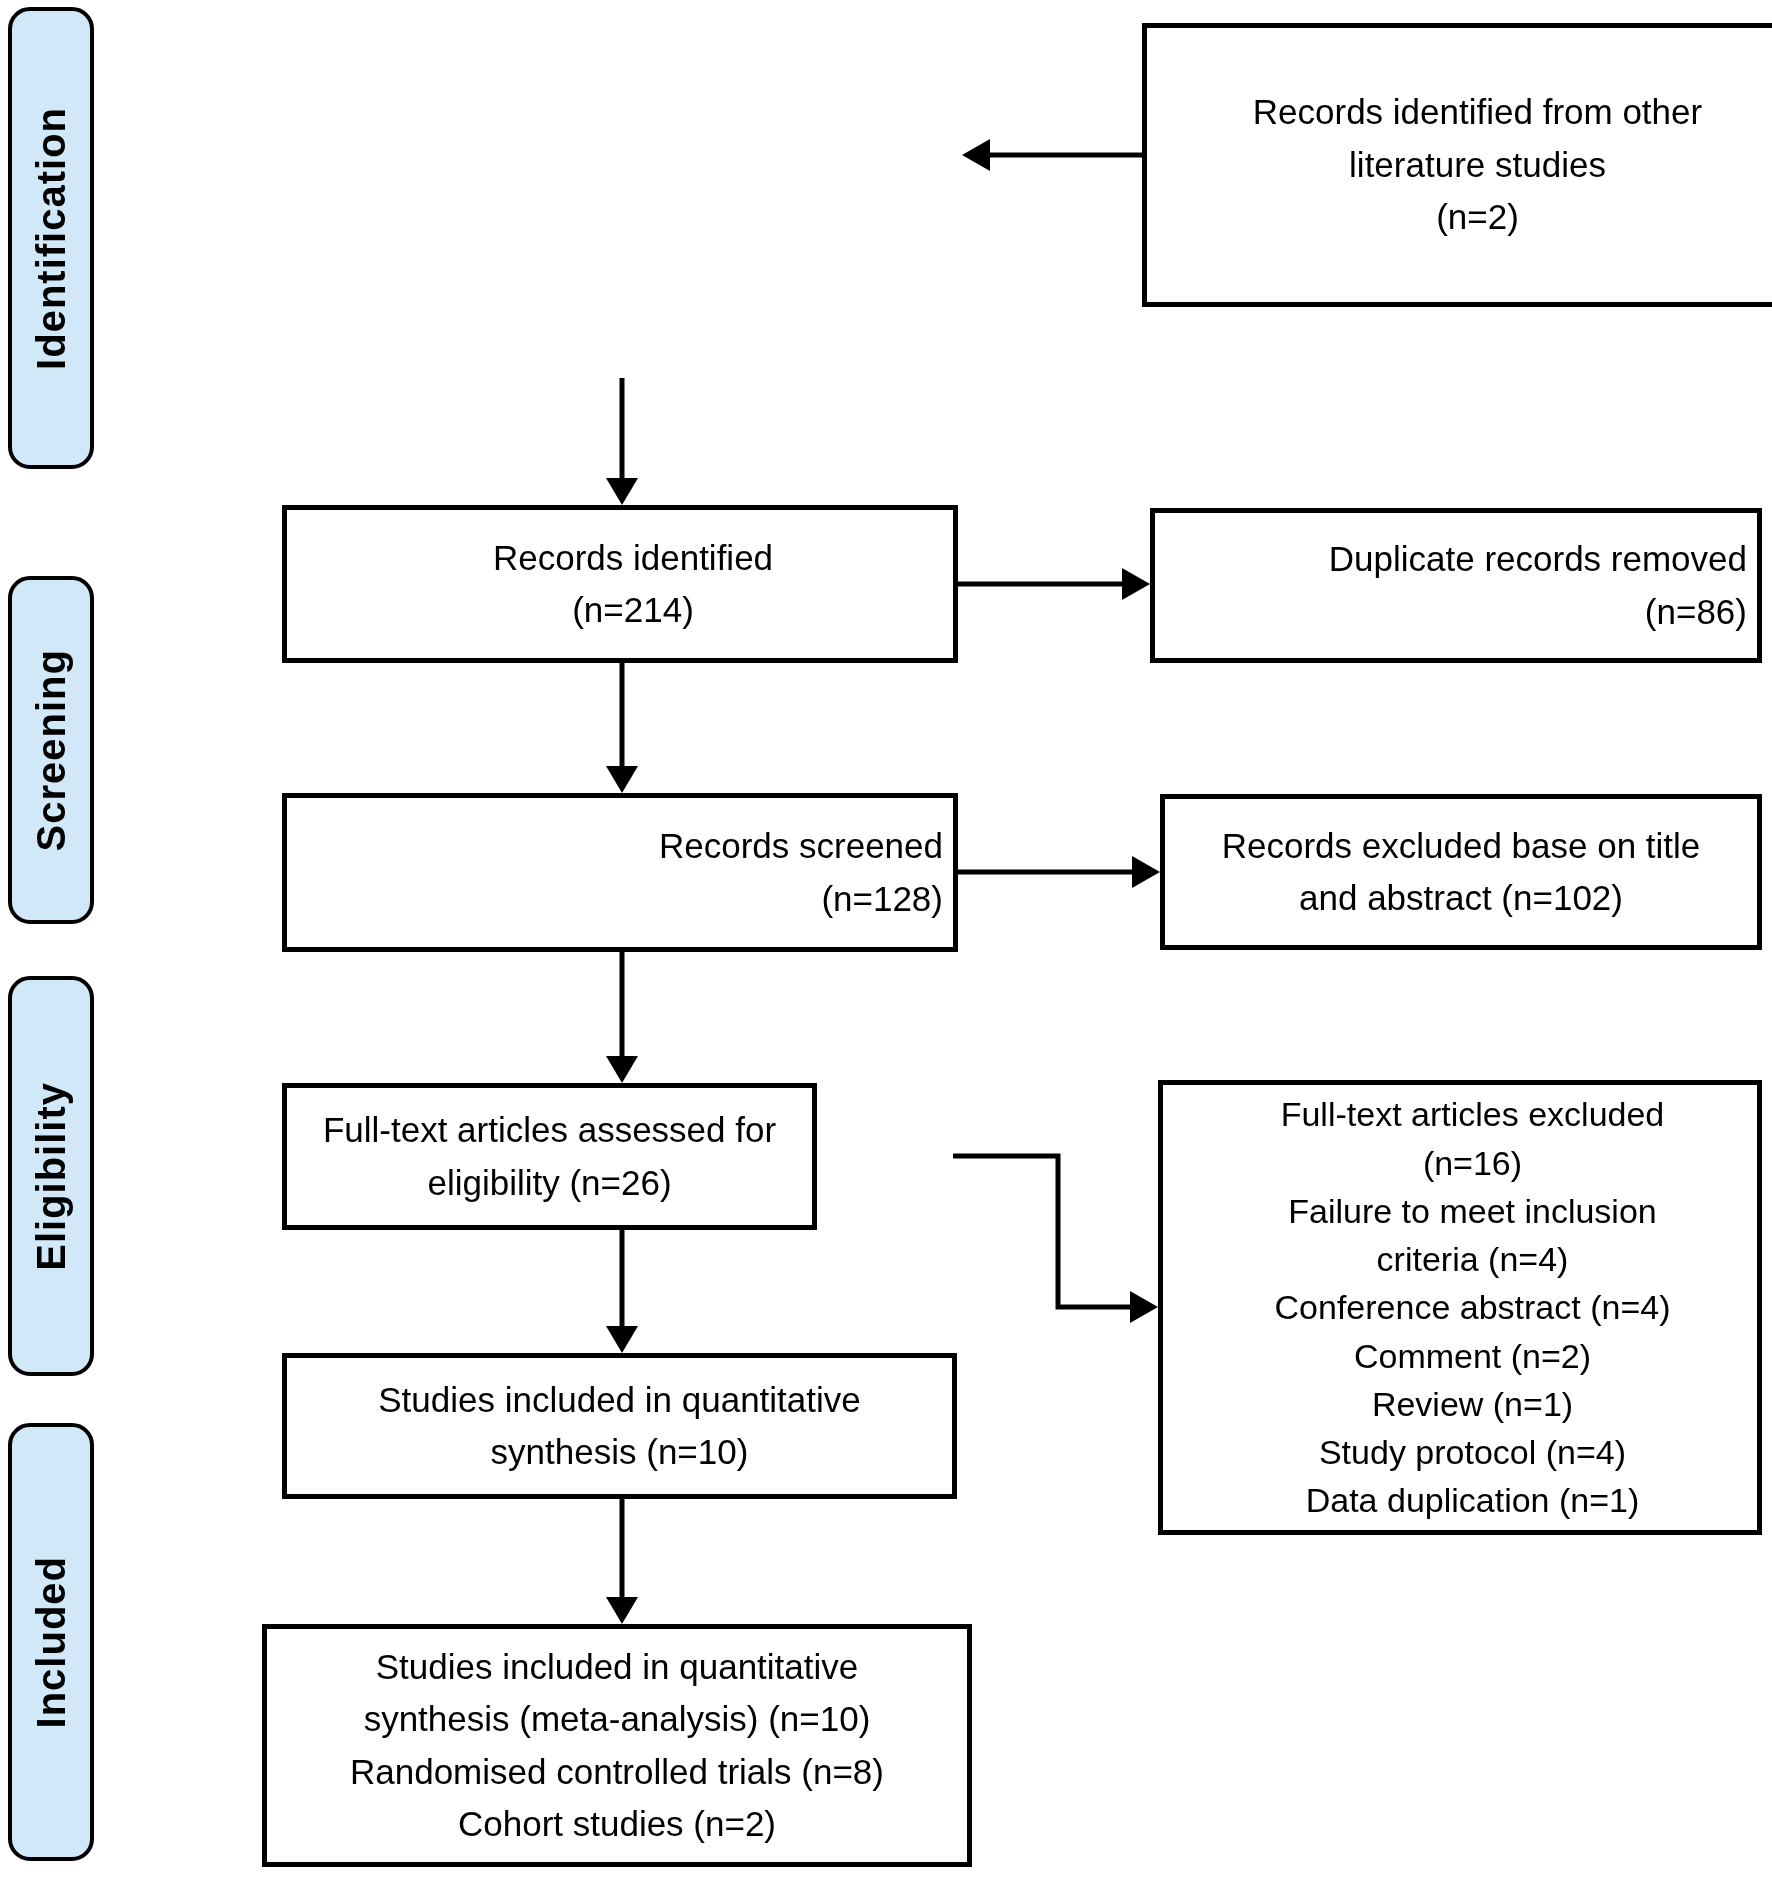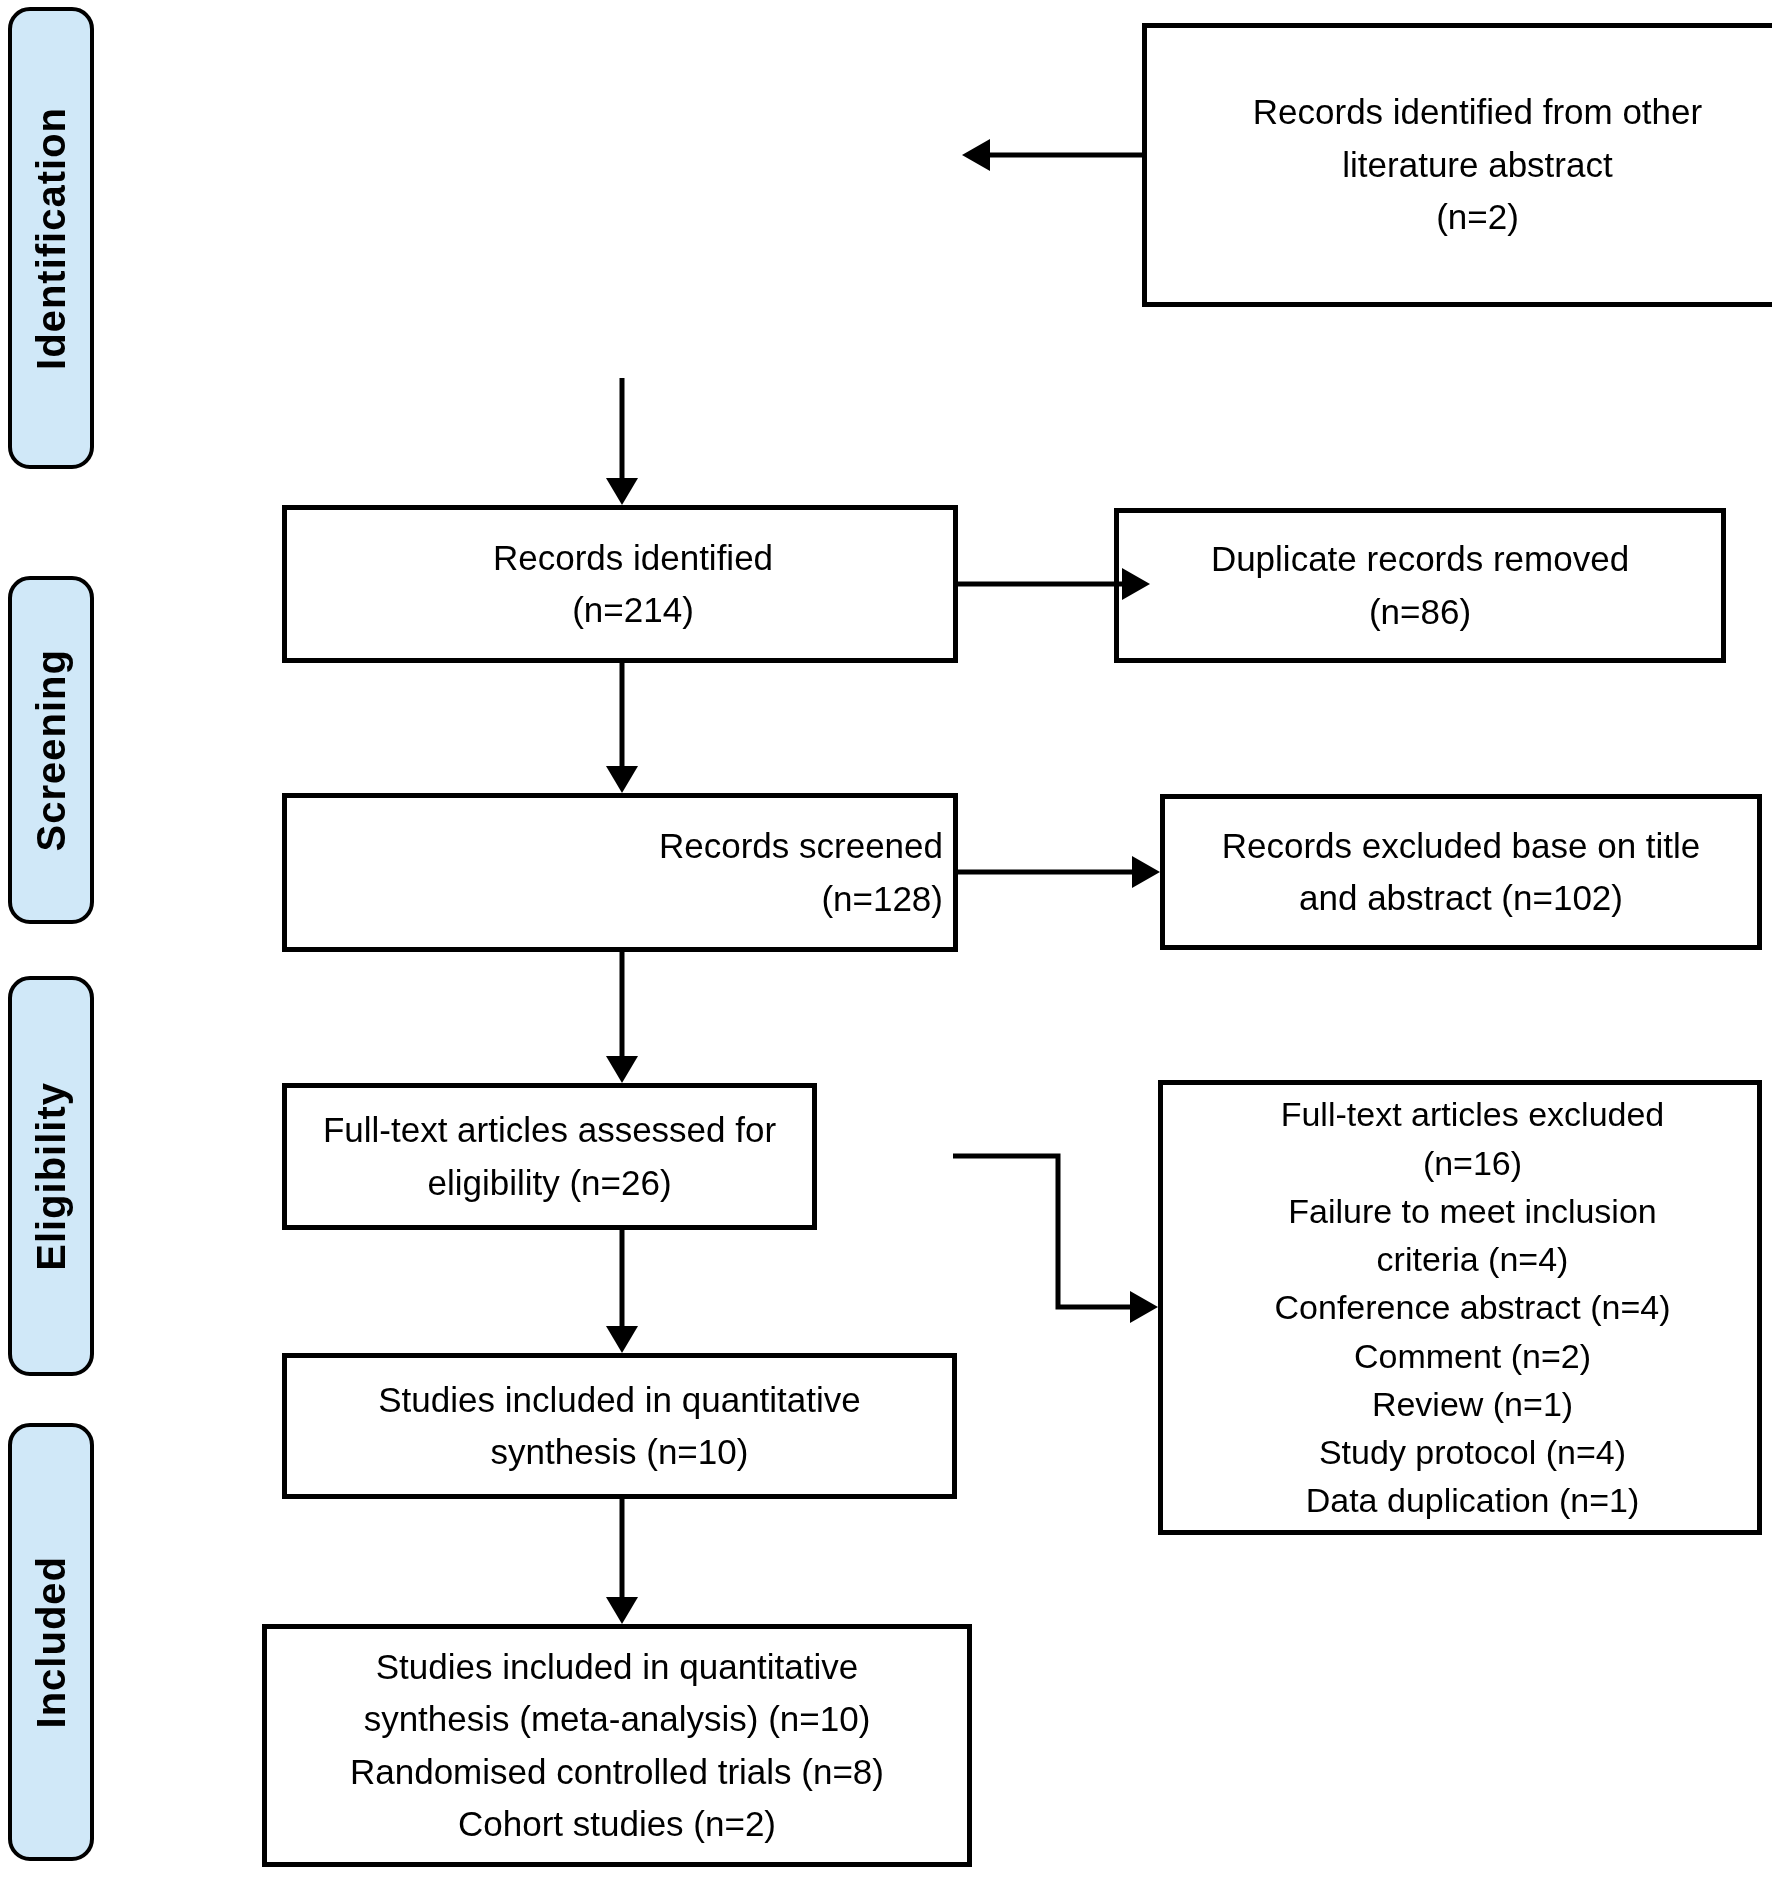--- a/index.html
+++ b/index.html
@@ -69,30 +69,30 @@
   <div class="stage" style="left:8px; top:976px; width:86px; height:400px;">
     <span class="vtext">Eligibility</span>
   </div>
   <div class="stage" style="left:8px; top:1423px; width:86px; height:438px;">
     <span class="vtext">Included</span>
   </div>
 
 
   <div class="node" style="left:1142px; top:23px; width:671px; height:284px;">
     <div>Records identified from other</div>
-    <div>literature abstract</div>
+    <div>literature studies</div>
     <div>(n=2)</div>
   </div>
 
   <div class="node" style="left:282px; top:505px; width:676px; height:158px;padding-left:36px;">
     <div>Records identified</div>
     <div>(n=214)</div>
   </div>
 
-  <div class="node" style="left:1114px; top:508px; width:612px; height:155px;">
+  <div class="node" style="left:1150px; top:508px; width:612px; height:155px;align-items:flex-end;">
     <div>Duplicate records removed</div>
     <div>(n=86)</div>
   </div>
 
   <div class="node" style="left:282px; top:793px; width:676px; height:159px;align-items:flex-end;">
     <div>Records screened</div>
     <div>(n=128)</div>
   </div>
 
   <div class="node" style="left:1160px; top:794px; width:602px; height:156px;">

